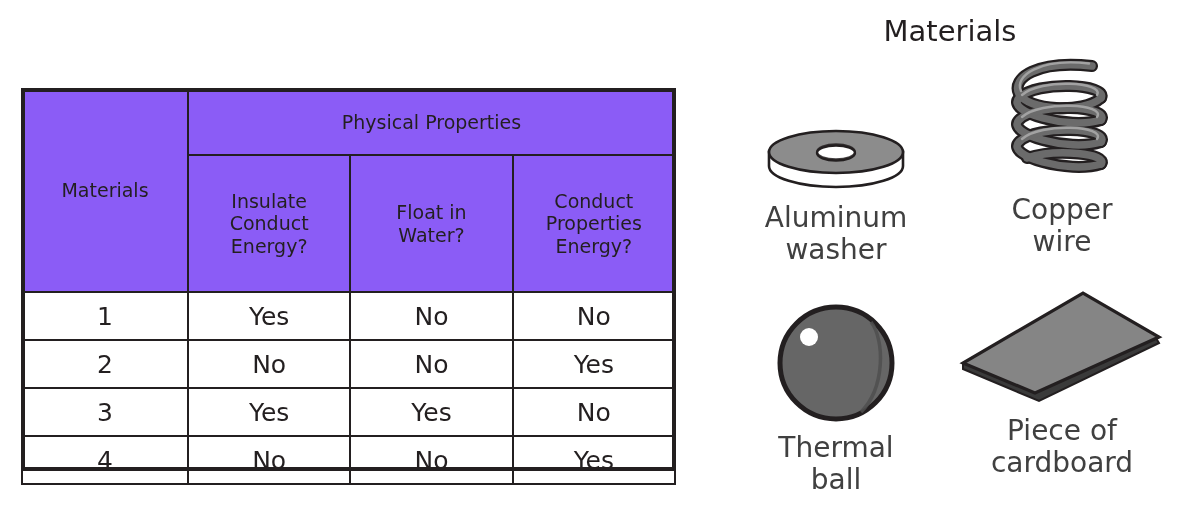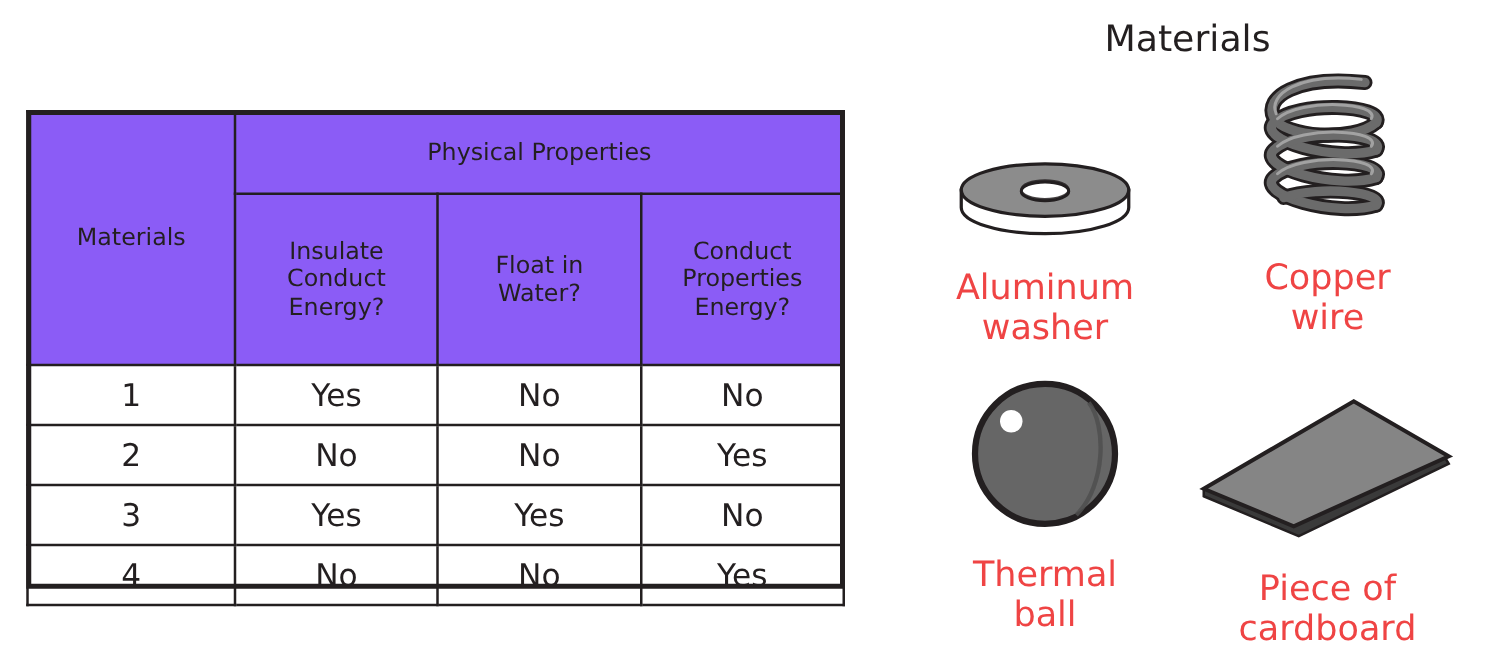--- a/index.html
+++ b/index.html
@@ -89,27 +89,27 @@
     width: 220px;
     text-align: center;
   }
   .mat-item .art {
     height: 130px;
     position: relative;
   }
   .mat-item .caption {
     font-size: 28px;
     line-height: 1.16;
-    color: #ef4444;
-    margin-top: 14px;
+    color: #404040;
+    margin-top: 2px;
   }
   #item-washer   { left: 26px;  top: 122px; }
   #item-wire     { left: 252px; top: 54px;  }
   #item-ball     { left: 26px;  top: 300px; }
-  #item-cardboard{ left: 252px; top: 311px; }
+  #item-cardboard{ left: 252px; top: 283px; }
 
   #item-washer .art   { height: 78px; }
   #item-wire .art     { height: 138px; }
   #item-ball .art     { height: 130px; }
   #item-cardboard .art{ height: 130px; }
 
   .art svg { display: block; margin: 0 auto; overflow: visible; }
 </style>
 </head>
 <body>

